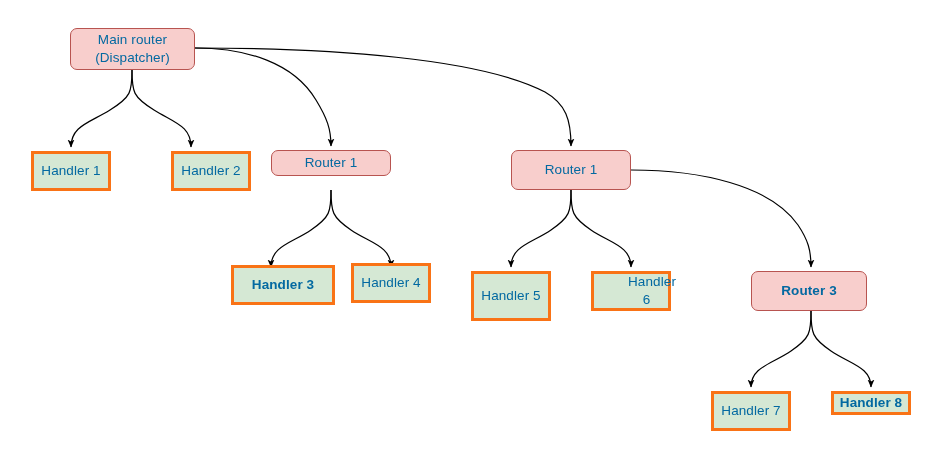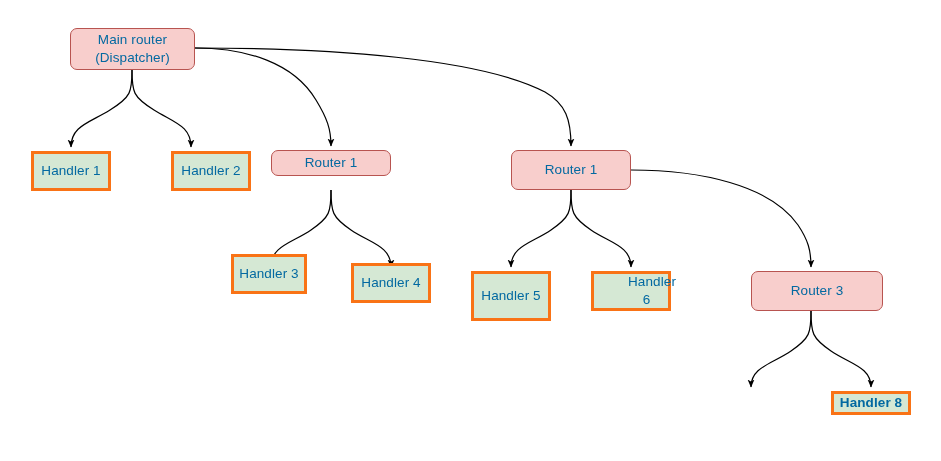--- a/index.html
+++ b/index.html
@@ -105,38 +105,41 @@
   </div>
 
   <div class="node router" style="left:271px; top:150px; width:120px; height:26px;">
     <span class="node-label">Router 1</span>
   </div>
 
   <div class="node router" style="left:511px; top:150px; width:120px; height:40px;">
     <span class="node-label">Router 1</span>
   </div>
 
-  <div class="node handler" style="left:231px; top:254px; width:76px; height:40px;">
+  <div class="node handler" style="left:231px; top:265px; width:104px; height:40px;font-weight:bold;">
     <span class="node-label">Handler 3</span>
   </div>
 
   <div class="node handler" style="left:351px; top:263px; width:80px; height:40px;">
     <span class="node-label">Handler 4</span>
   </div>
 
   <div class="node handler" style="left:471px; top:271px; width:80px; height:50px;">
     <span class="node-label">Handler 5</span>
   </div>
 
   <div class="node handler" style="left:591px; top:271px; width:80px; height:40px;padding-left:31px;">
     <span class="node-label">Handler 6</span>
   </div>
 
-  <div class="node router" style="left:751px; top:271px; width:132px; height:40px;">
+  <div class="node router" style="left:751px; top:271px; width:116px; height:40px;font-weight:bold;">
     <span class="node-label">Router 3</span>
   </div>
 
+  <div class="node handler" style="left:711px; top:391px; width:80px; height:40px;">
+    <span class="node-label">Handler 7</span>
+  </div>
 
   <div class="node handler" style="left:831px; top:391px; width:80px; height:24px;font-weight:bold;">
     <span class="node-label">Handler 8</span>
   </div>
 
 </div>
 
 </body></html>

